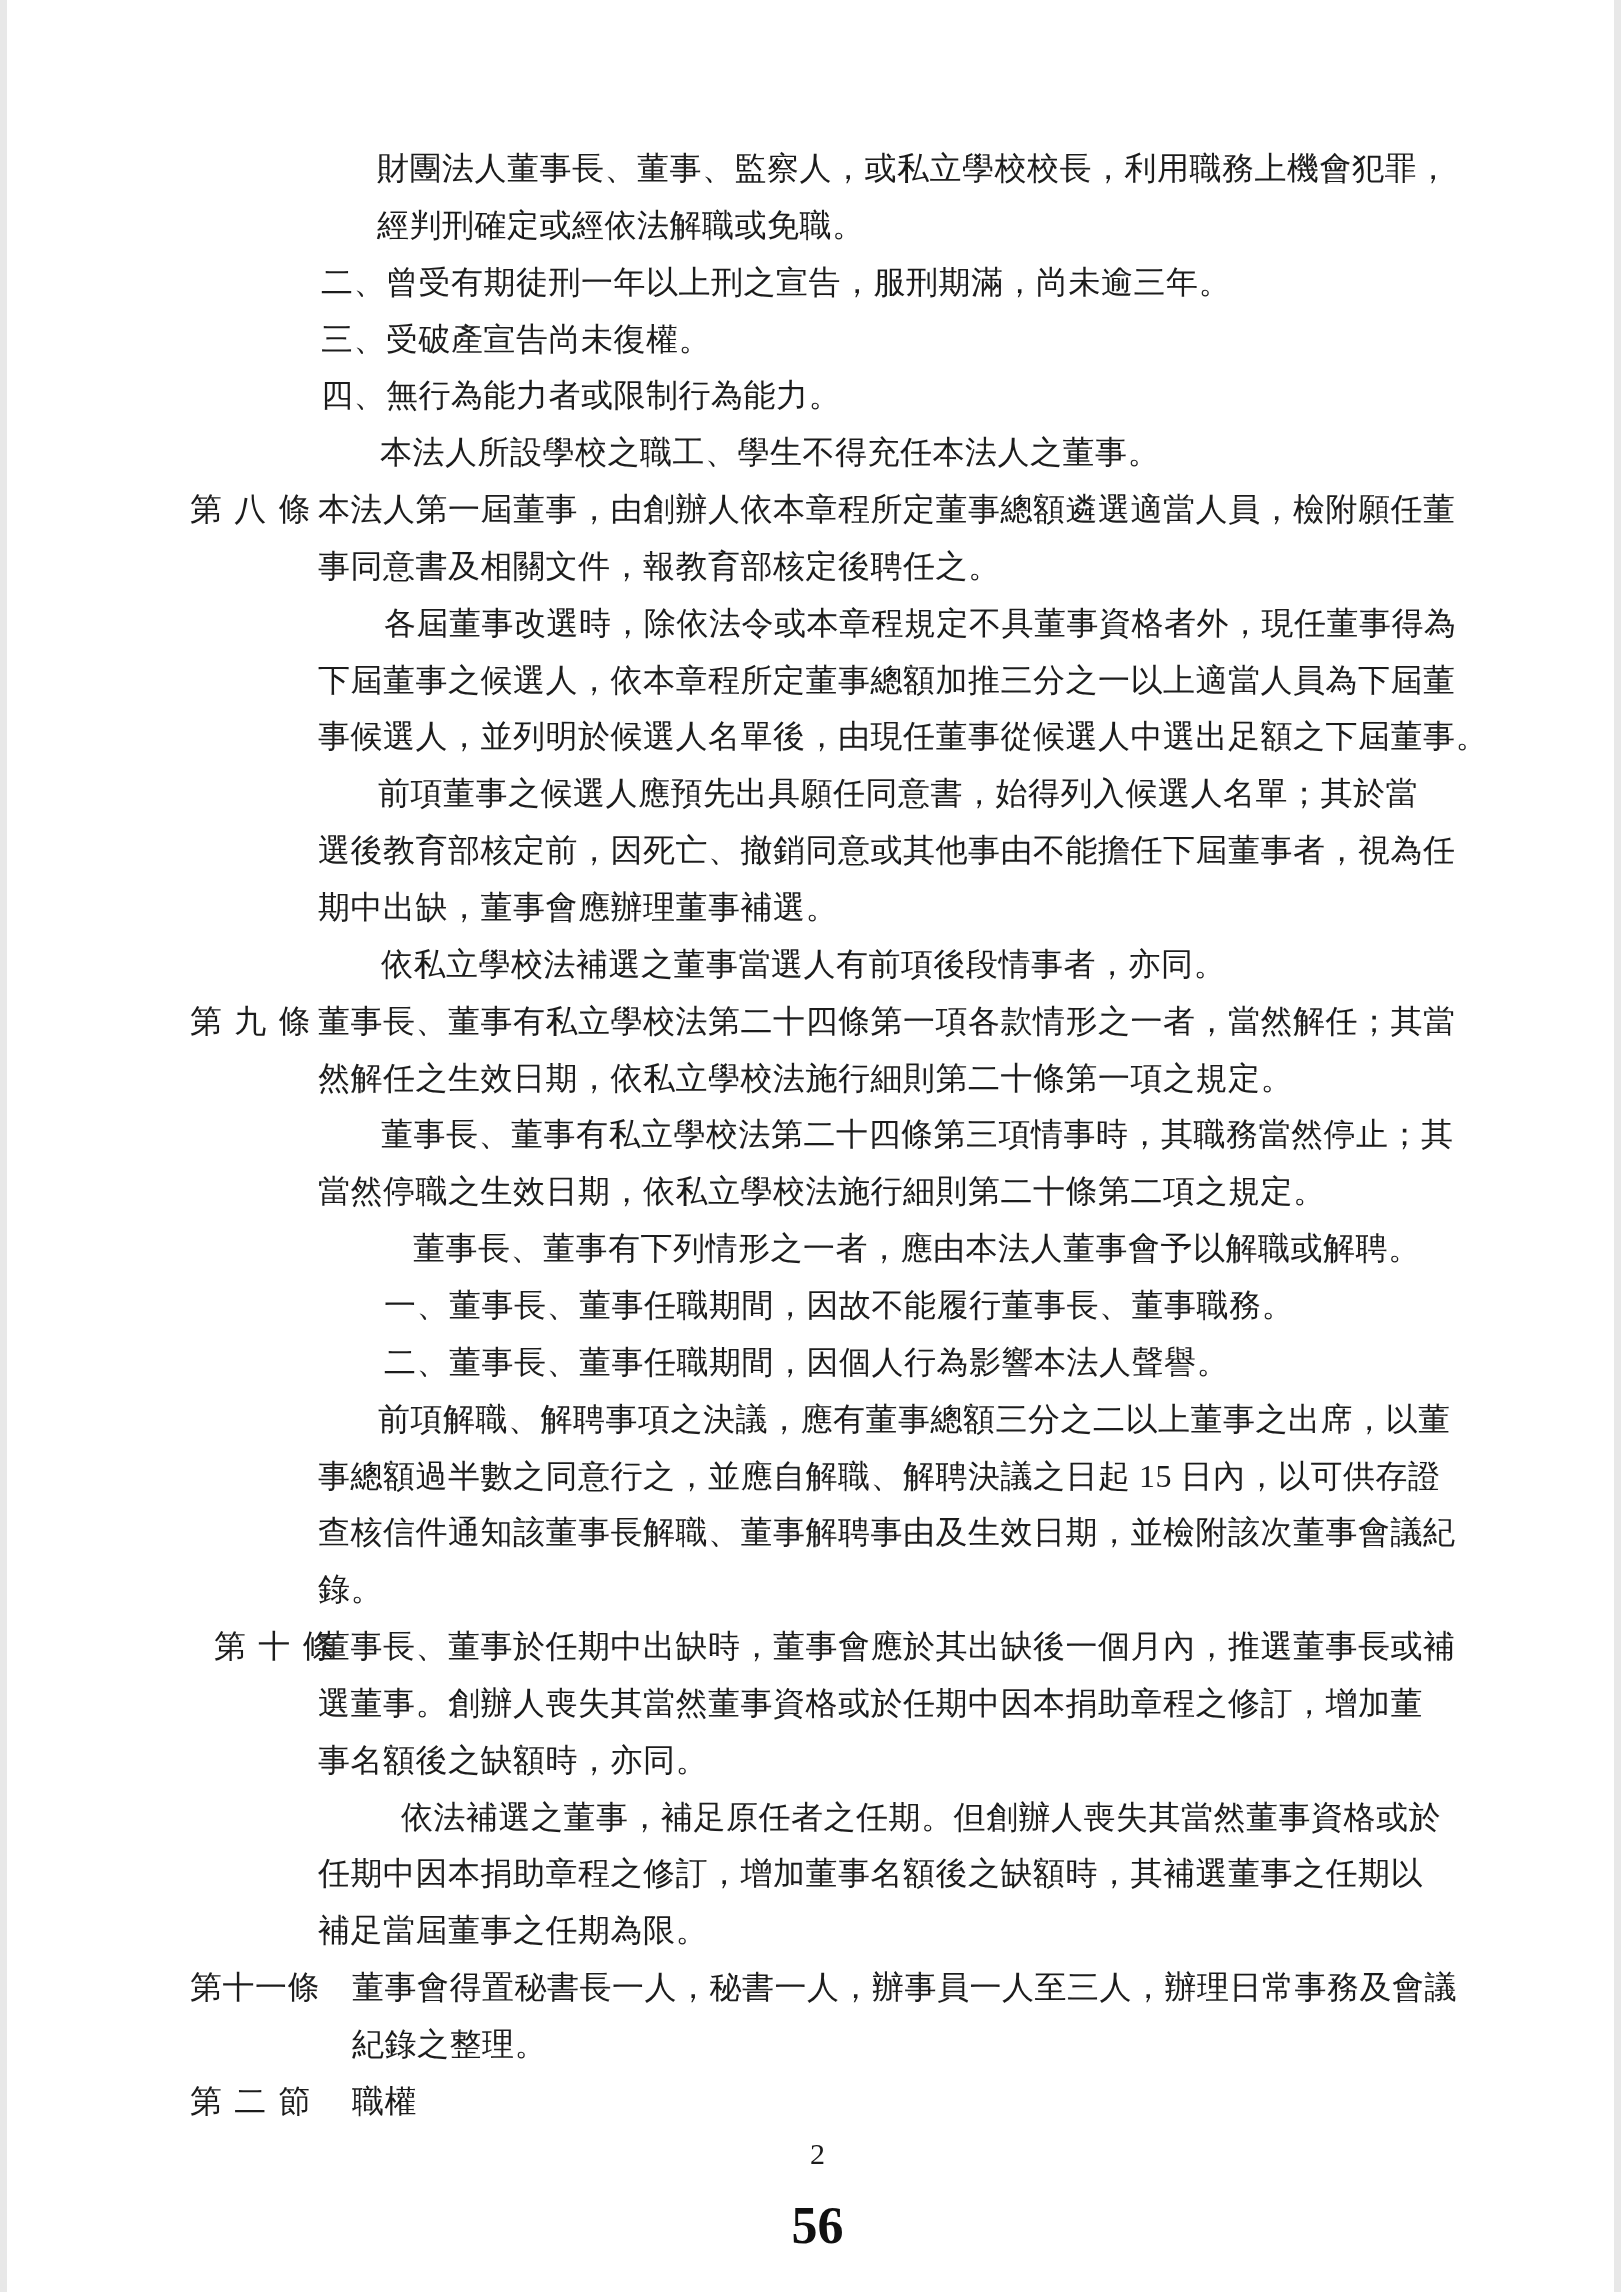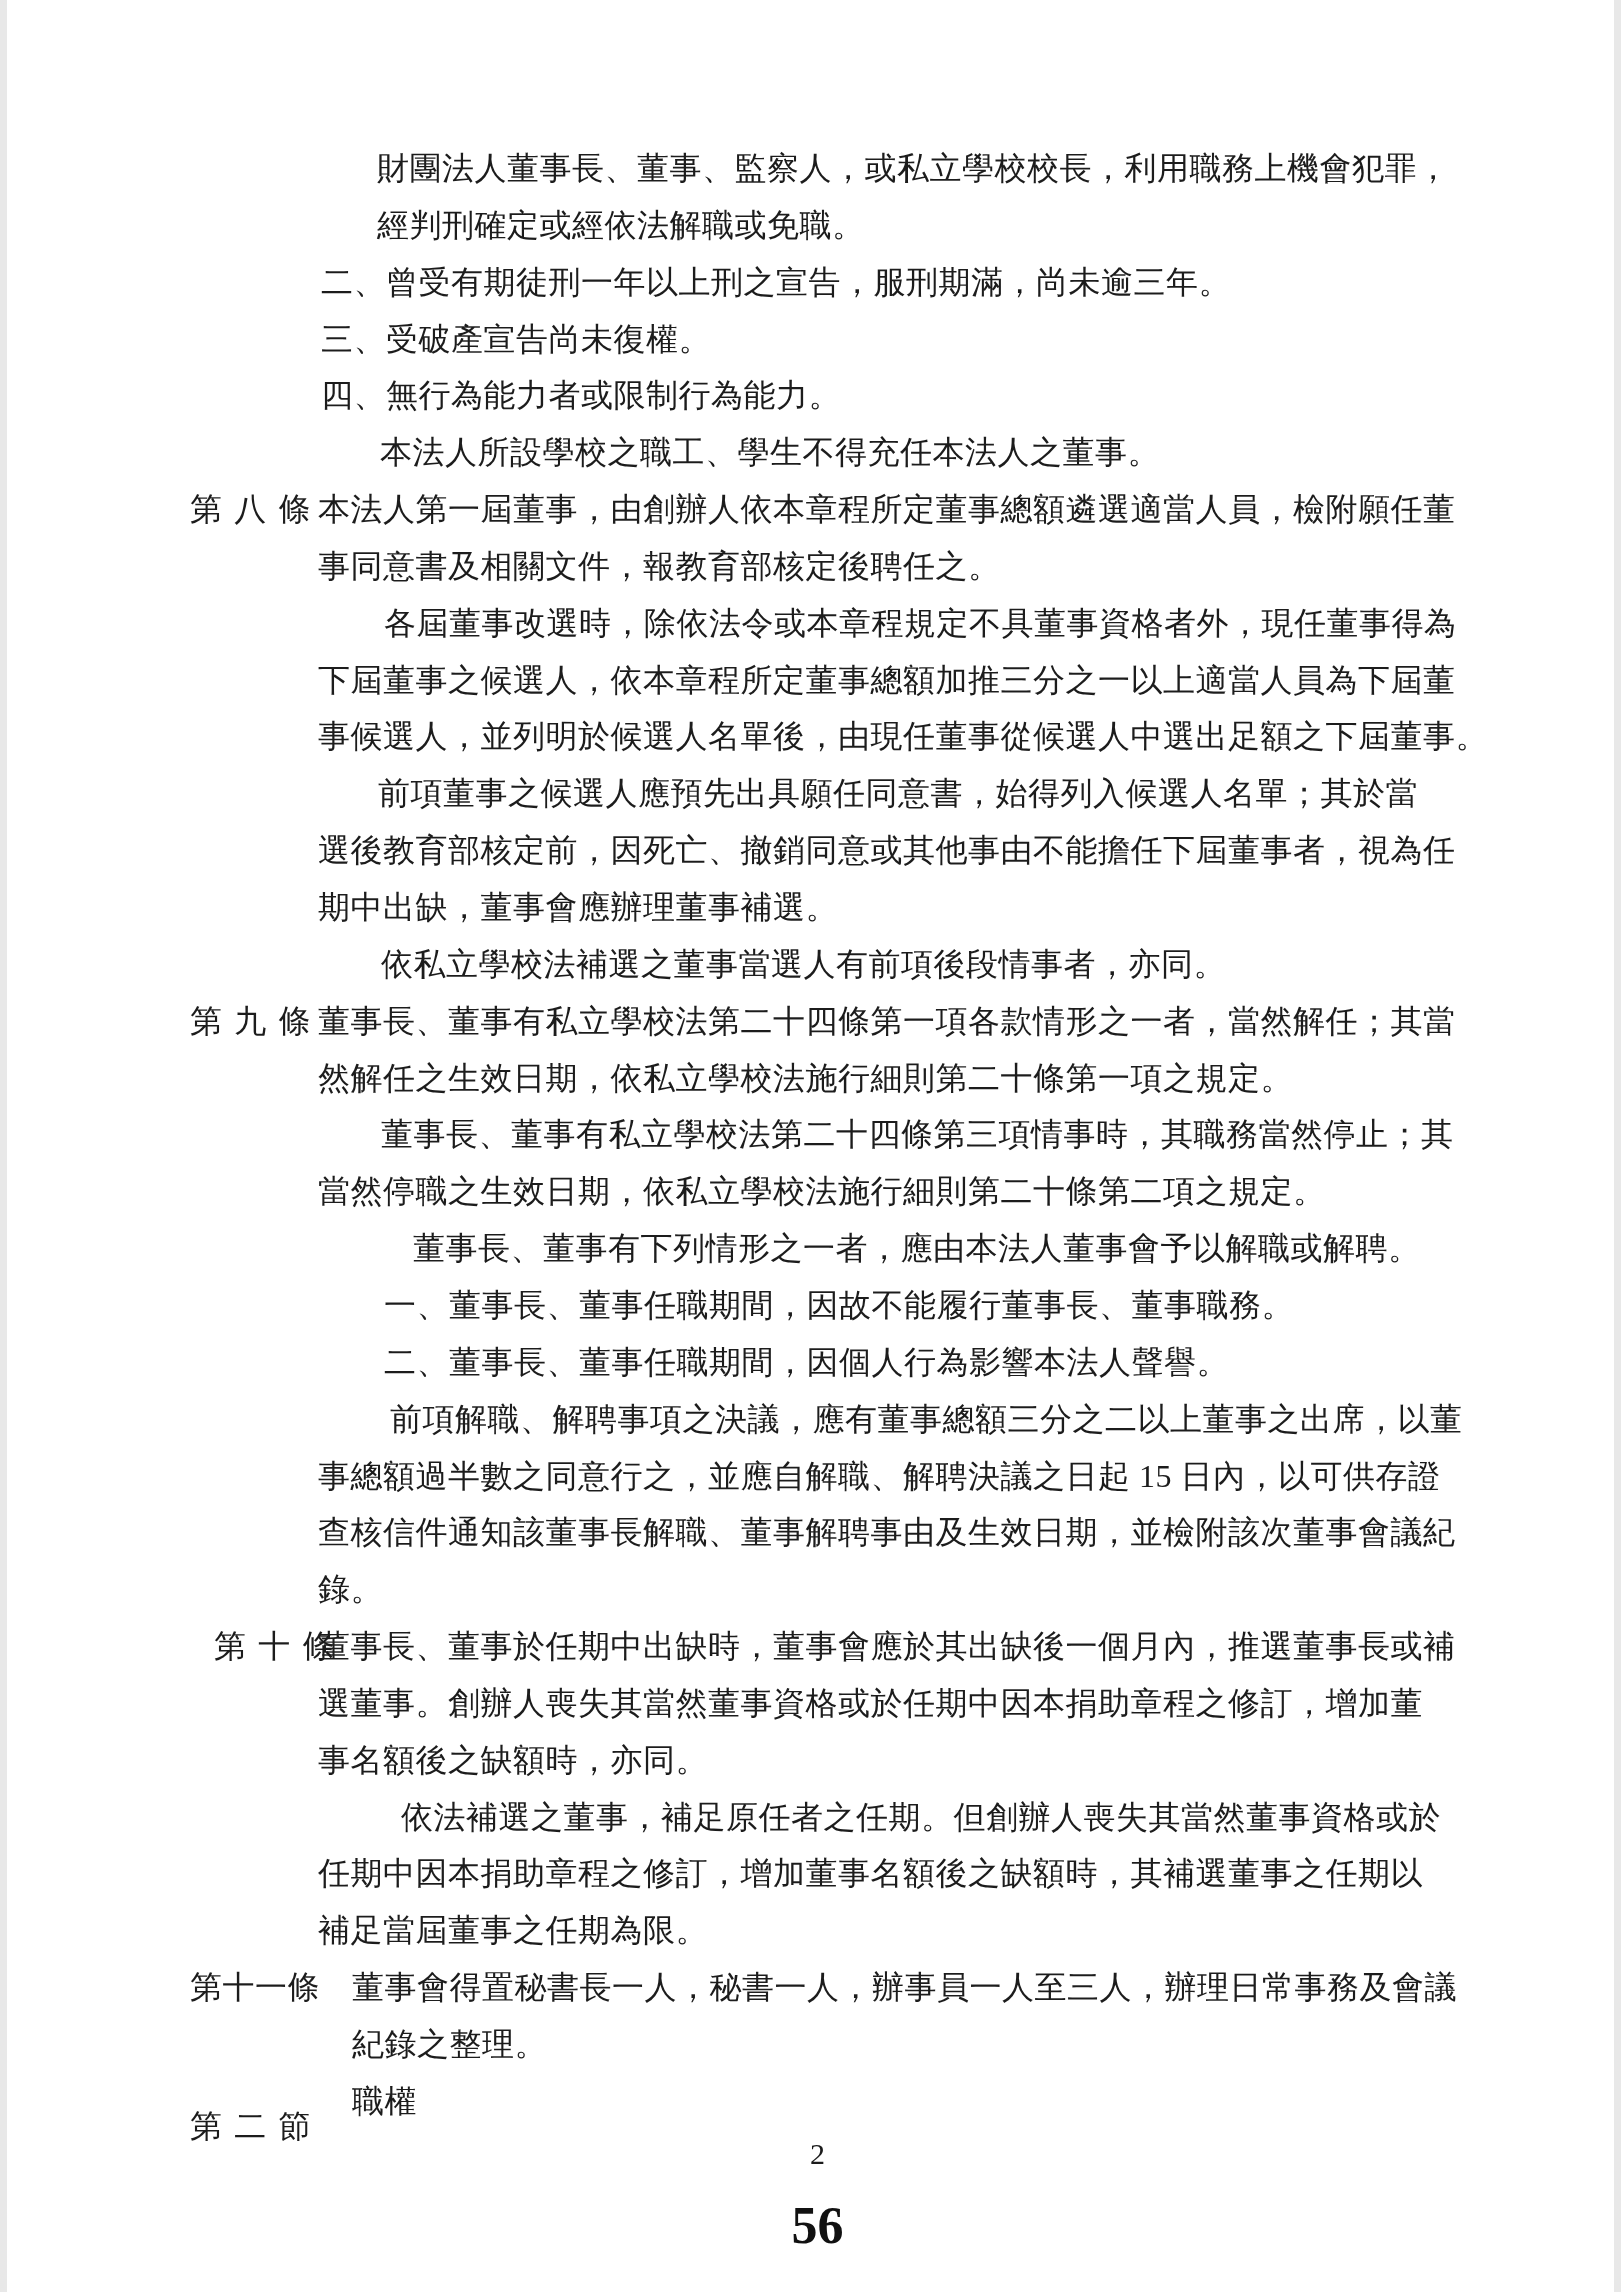--- a/index.html
+++ b/index.html
@@ -69,33 +69,33 @@
       <div class="seg" style="top: 888px; left: 311px;">期中出缺，董事會應辦理董事補選。</div>
       <div class="seg" style="top: 945px; left: 374px;">依私立學校法補選之董事當選人有前項後段情事者，亦同。</div>
       <div class="seg spread" style="top: 1002px; left: 183px;">第九條</div>
       <div class="seg" style="top: 1002px; left: 311px;">董事長、董事有私立學校法第二十四條第一項各款情形之一者，當然解任；其當</div>
       <div class="seg" style="top: 1059px; left: 311px;">然解任之生效日期，依私立學校法施行細則第二十條第一項之規定。</div>
       <div class="seg" style="top: 1115px; left: 374px;">董事長、董事有私立學校法第二十四條第三項情事時，其職務當然停止；其</div>
       <div class="seg" style="top: 1172px; left: 311px;">當然停職之生效日期，依私立學校法施行細則第二十條第二項之規定。</div>
       <div class="seg" style="top: 1229px; left: 374px; margin-left: 32px;">董事長、董事有下列情形之一者，應由本法人董事會予以解職或解聘。</div>
       <div class="seg" style="top: 1286px; left: 377px;">一、董事長、董事任職期間，因故不能履行董事長、董事職務。</div>
       <div class="seg" style="top: 1343px; left: 377px;">二、董事長、董事任職期間，因個人行為影響本法人聲譽。</div>
-      <div class="seg" style="top: 1400px; left: 371px; margin-left: 12px;">前項解職、解聘事項之決議，應有董事總額三分之二以上董事之出席，以董</div>
+      <div class="seg" style="top: 1400px; left: 371px;">前項解職、解聘事項之決議，應有董事總額三分之二以上董事之出席，以董</div>
       <div class="seg" style="top: 1457px; left: 311px;">事總額過半數之同意行之，並應自解職、解聘決議之日起 15 日內，以可供存證</div>
       <div class="seg" style="top: 1513px; left: 311px;">查核信件通知該董事長解職、董事解聘事由及生效日期，並檢附該次董事會議紀</div>
       <div class="seg" style="top: 1570px; left: 311px;">錄。</div>
       <div class="seg spread" style="top: 1627px; left: 183px; margin-left: 24px;">第十條</div>
       <div class="seg" style="top: 1627px; left: 311px;">董事長、董事於任期中出缺時，董事會應於其出缺後一個月內，推選董事長或補</div>
       <div class="seg" style="top: 1684px; left: 311px;">選董事。創辦人喪失其當然董事資格或於任期中因本捐助章程之修訂，增加董</div>
       <div class="seg" style="top: 1741px; left: 311px;">事名額後之缺額時，亦同。</div>
       <div class="seg" style="top: 1798px; left: 394px;">依法補選之董事，補足原任者之任期。但創辦人喪失其當然董事資格或於</div>
       <div class="seg" style="top: 1854px; left: 311px;">任期中因本捐助章程之修訂，增加董事名額後之缺額時，其補選董事之任期以</div>
       <div class="seg" style="top: 1911px; left: 311px;">補足當屆董事之任期為限。</div>
       <div class="seg" style="top: 1968px; left: 183px;">第十一條</div>
       <div class="seg" style="top: 1968px; left: 345px;">董事會得置秘書長一人，秘書一人，辦事員一人至三人，辦理日常事務及會議</div>
       <div class="seg" style="top: 2025px; left: 345px;">紀錄之整理。</div>
-      <div class="seg spread" style="top: 2082px; left: 183px; margin-top: 25px;">第二節</div>
+      <div class="seg spread" style="top: 2082px; left: 183px;">第二節</div>
       <div class="seg" style="top: 2082px; left: 345px;">職權</div>
     </div>
   <div class="footer-page-number">2</div>
   <div class="footer-sheet-number">56</div>
 </div>
 
 
 </body></html>

